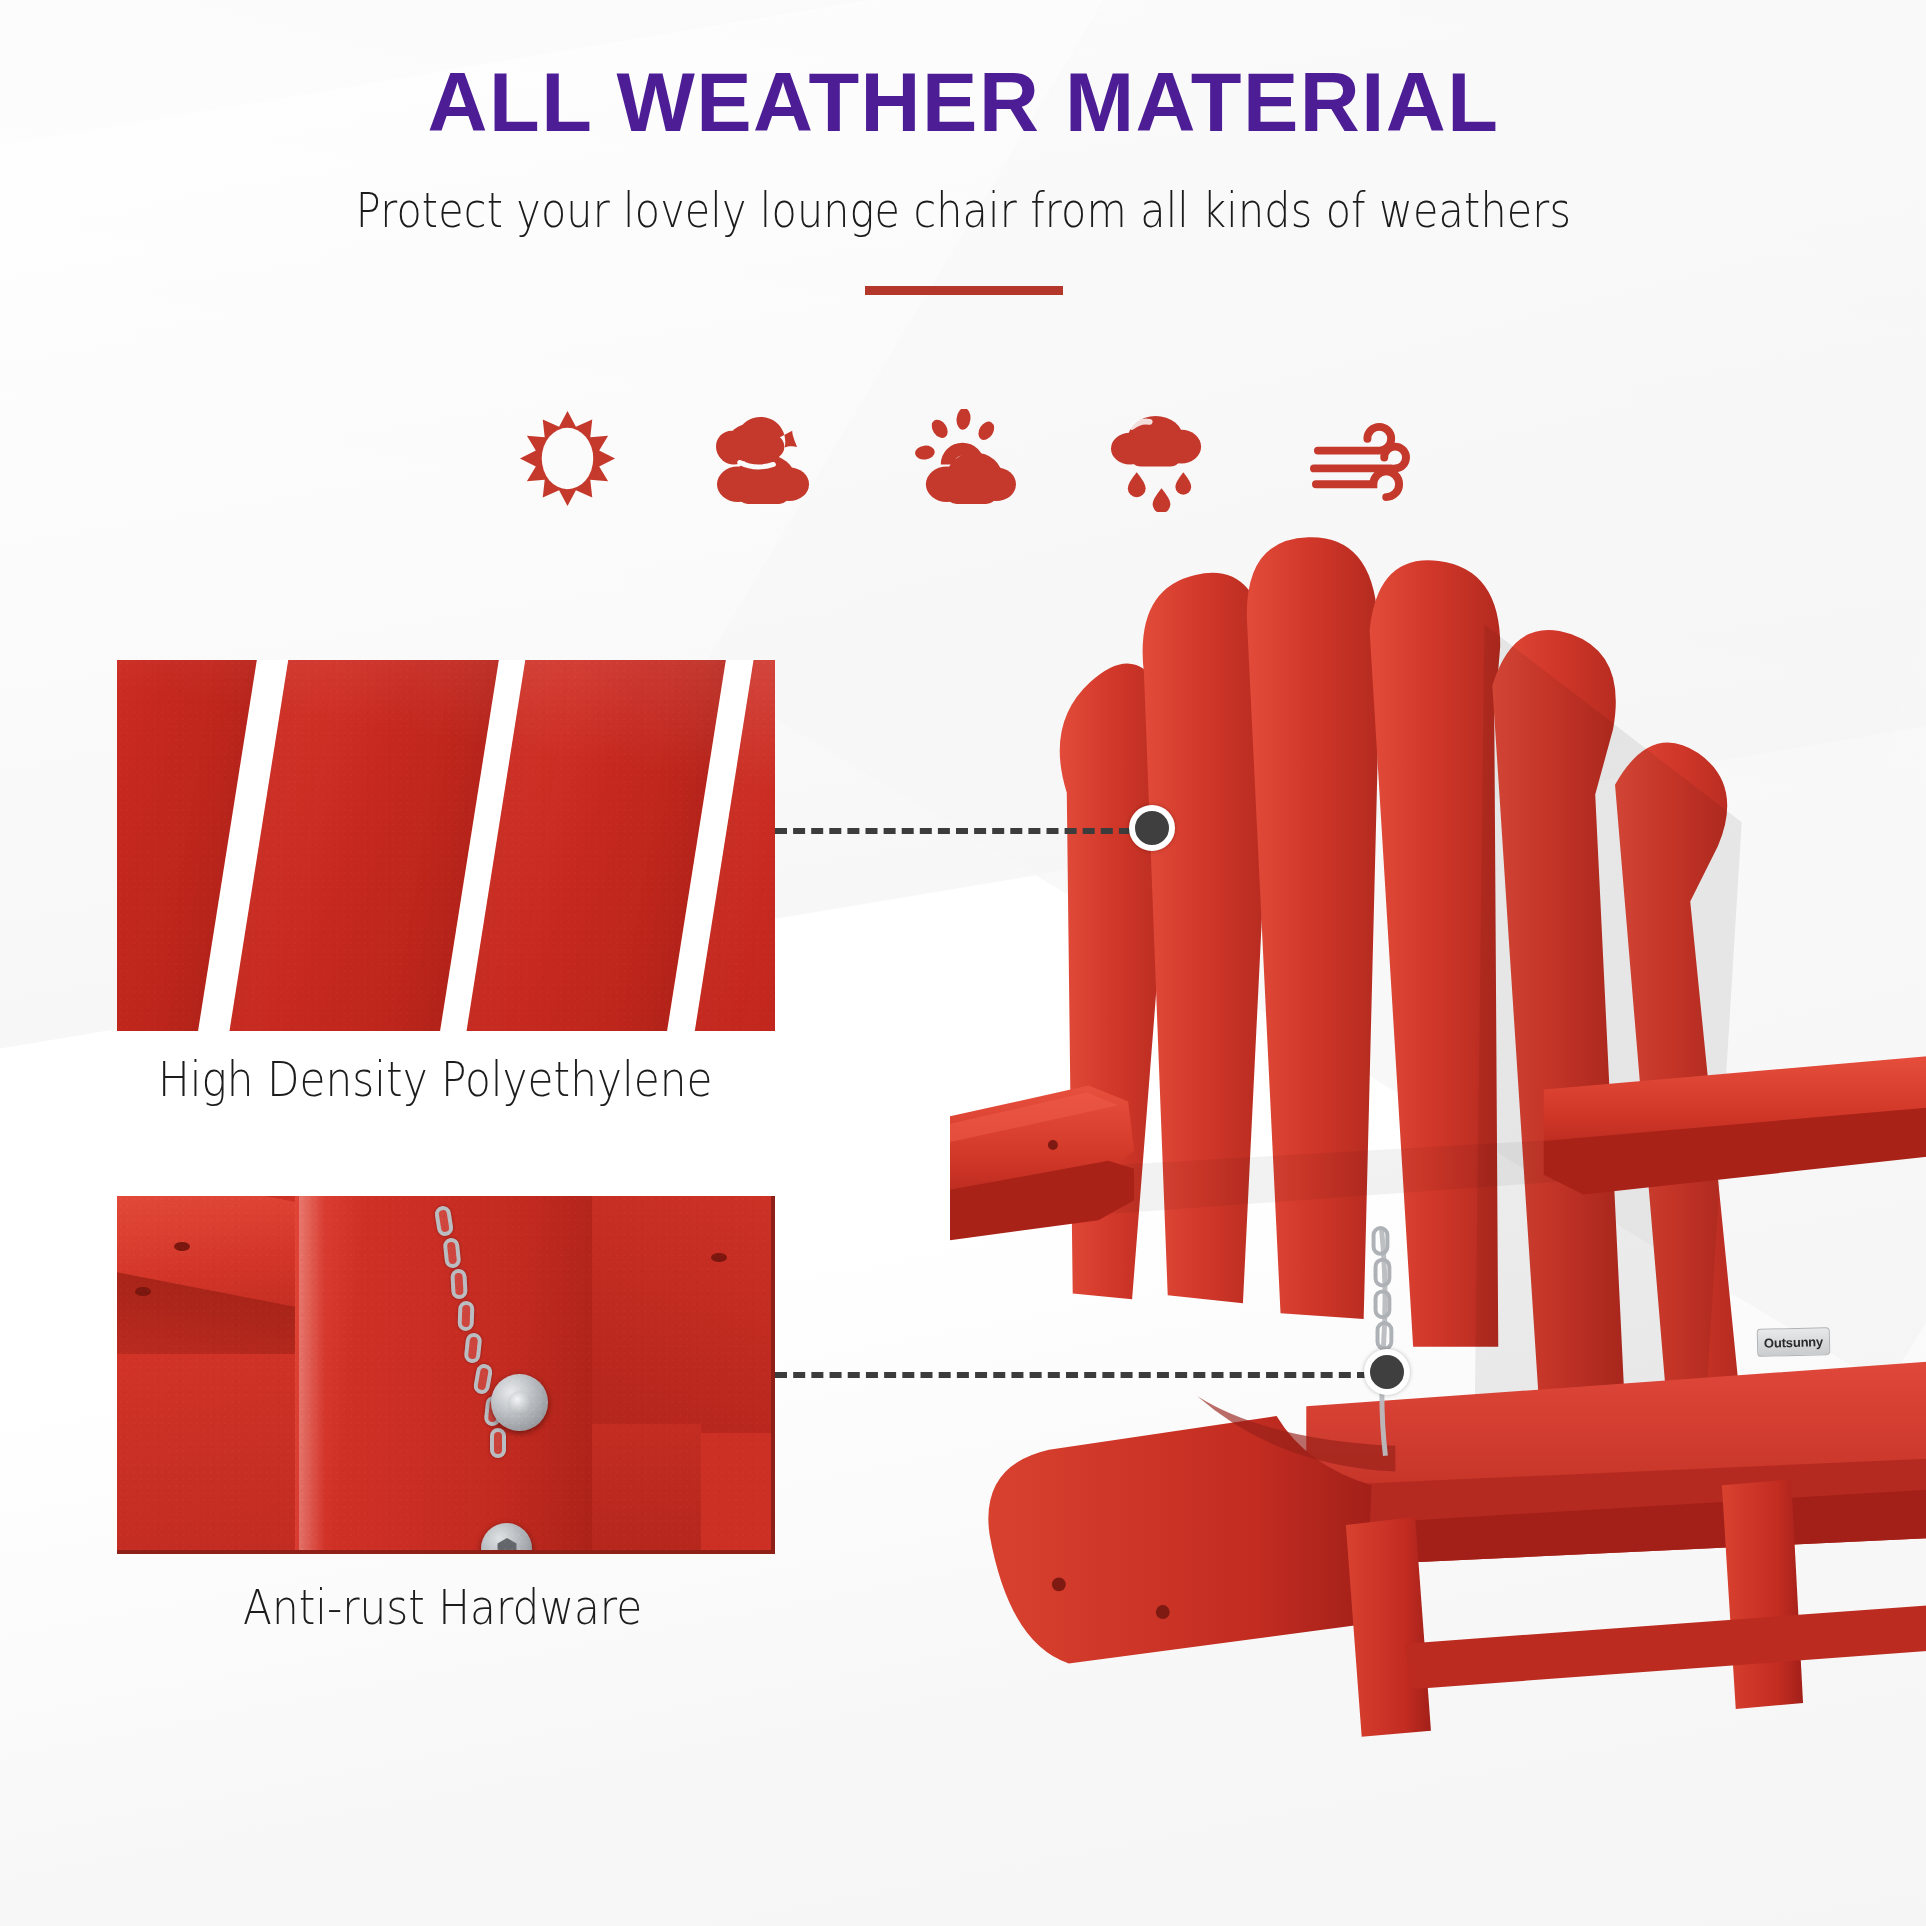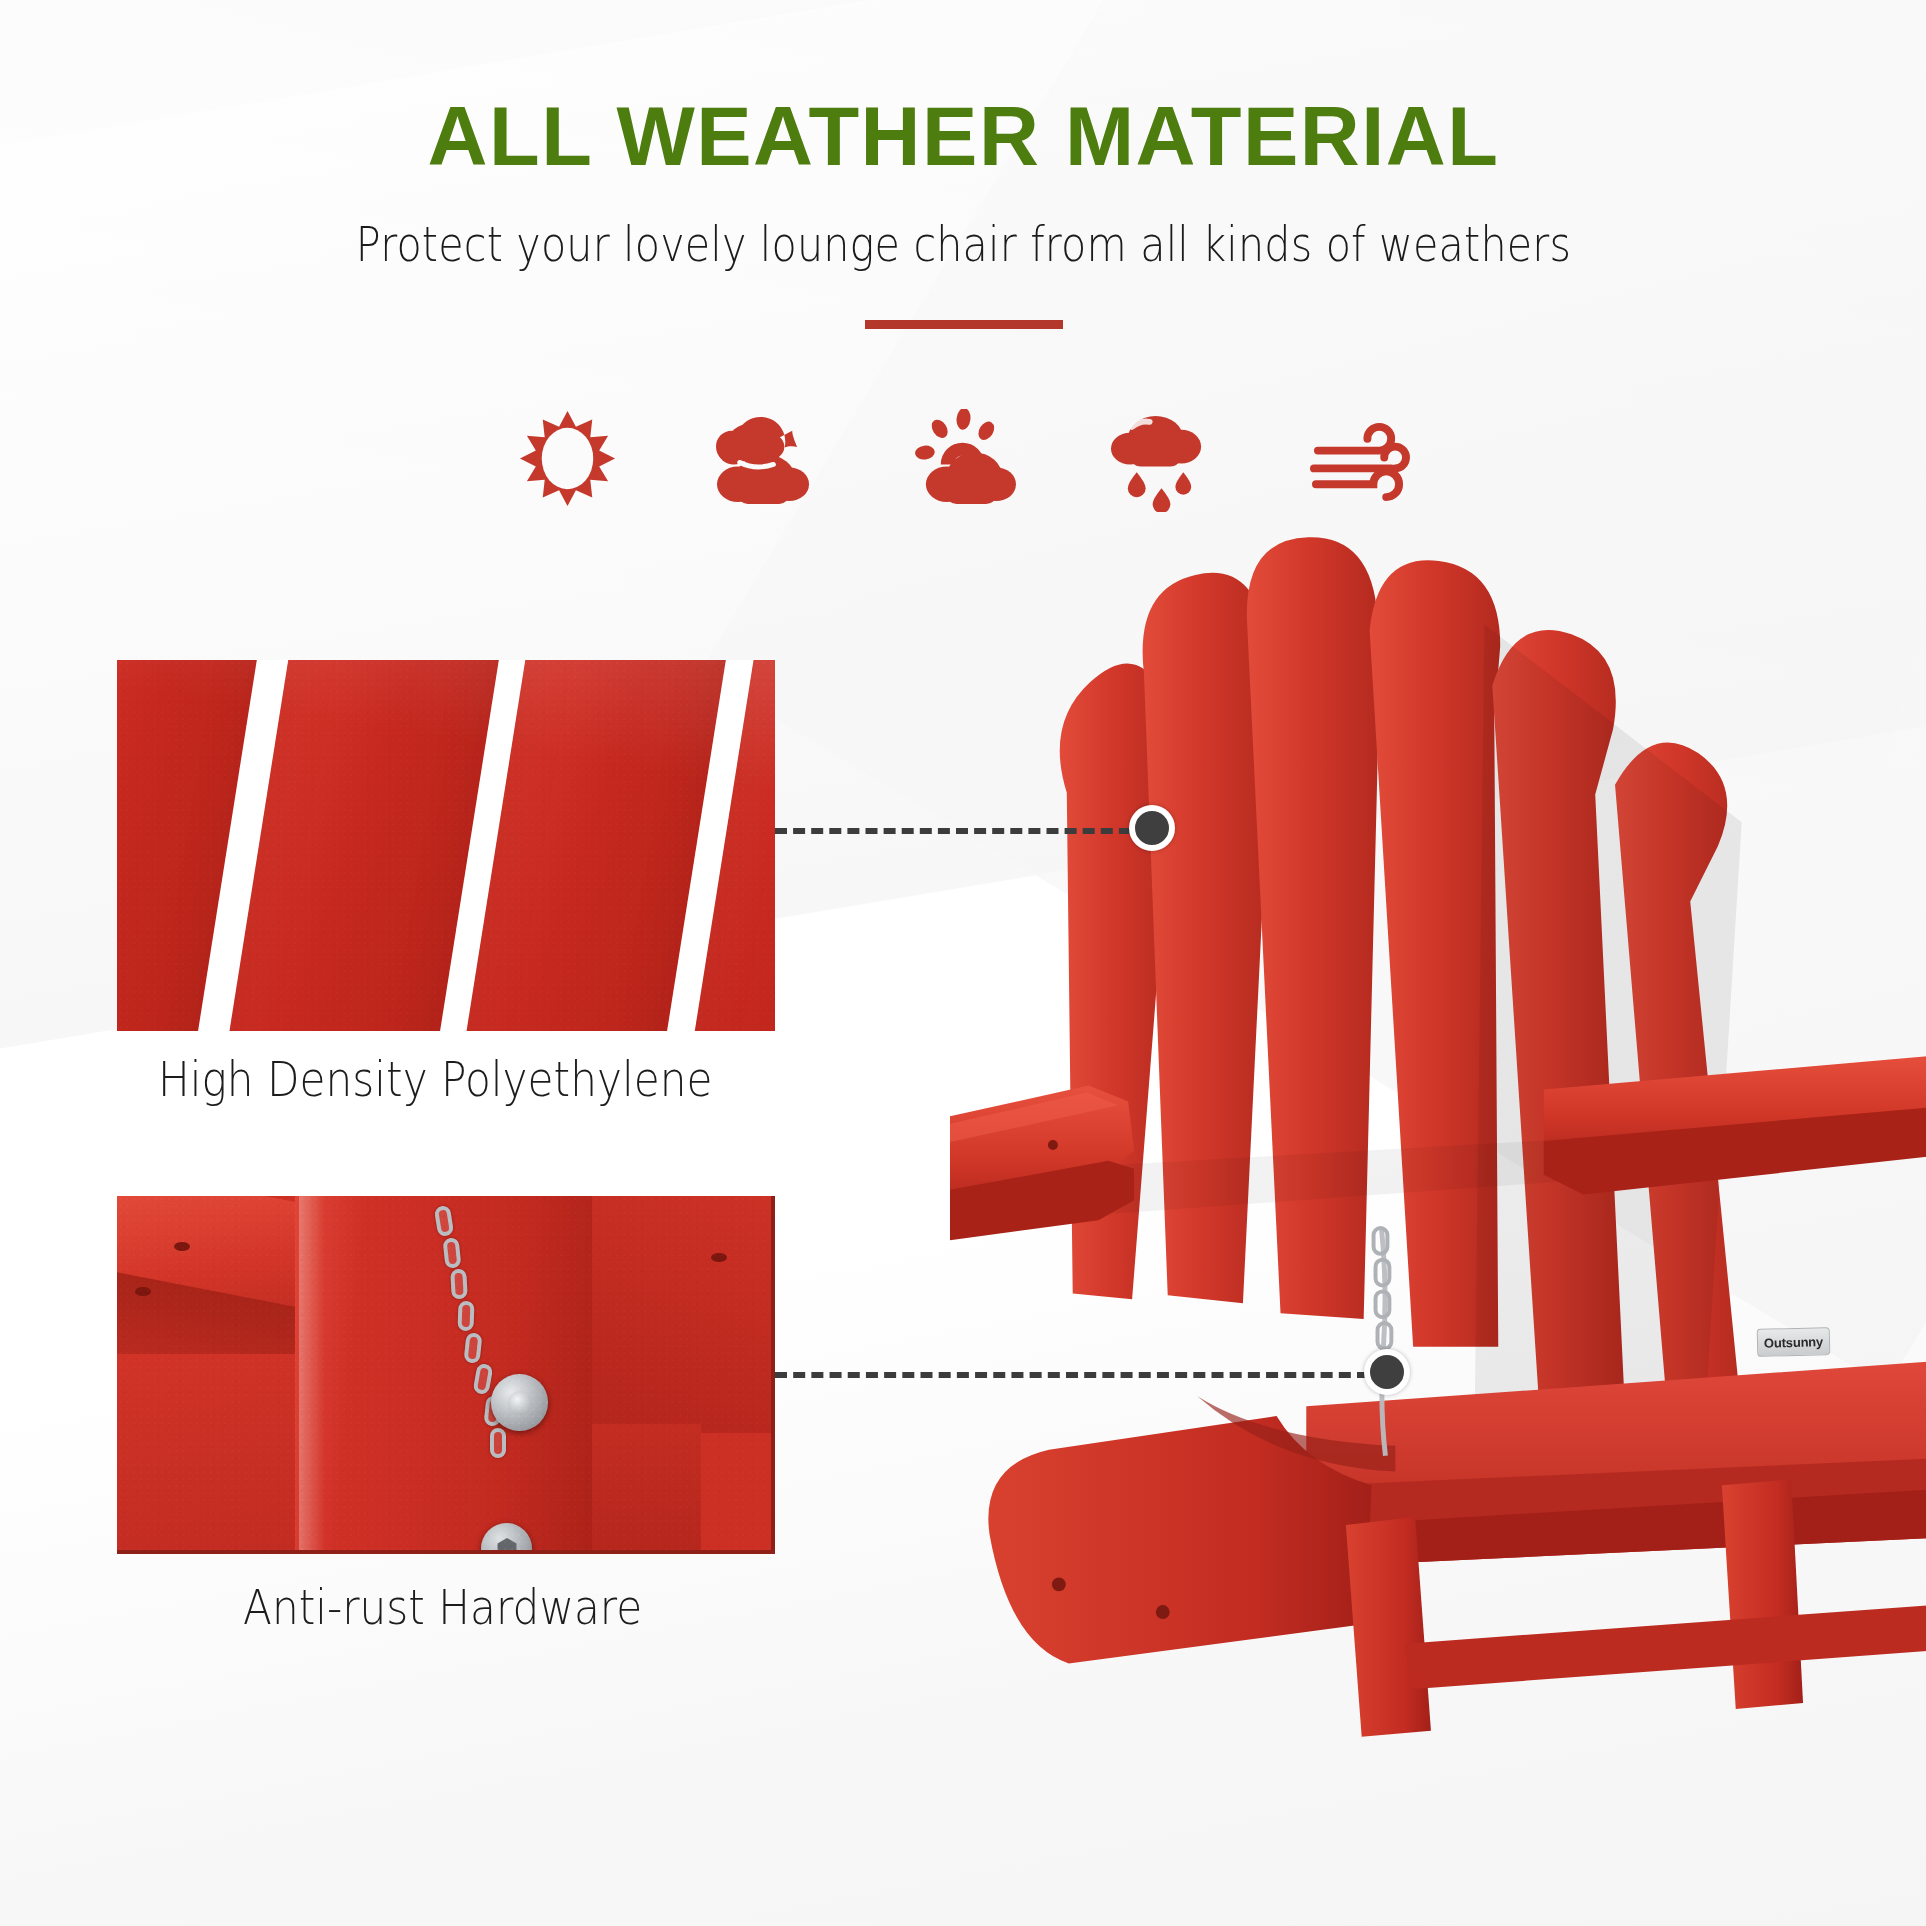--- a/index.html
+++ b/index.html
@@ -34,25 +34,25 @@
   .b4 {
     width:1386px; height:1386px; right:-416px; top:-257px;
     transform:rotate(31deg);
     background:linear-gradient(135deg,#fbfbfb,#f3f3f3);
     opacity:.7;
   }
 
   
   #header { position:absolute; top:0; left:0; width:1927px; z-index:5; text-align:center; }
   #title {
-    margin-top:95px;
+    margin-top:61px;
     font-size:83px;
     font-weight:bold;
     letter-spacing:1.5px;
-    color:#4d7c0f;
+    color:#4c1d95;
     line-height:1;
     font-family:"Liberation Sans", sans-serif;
   }
   #subtitle {
     margin-top:38px;
     font-size:48px;
     font-weight:300;
     color:#1b1b1b;
     letter-spacing:0.2px;
     font-family:"DejaVu Sans", sans-serif;

